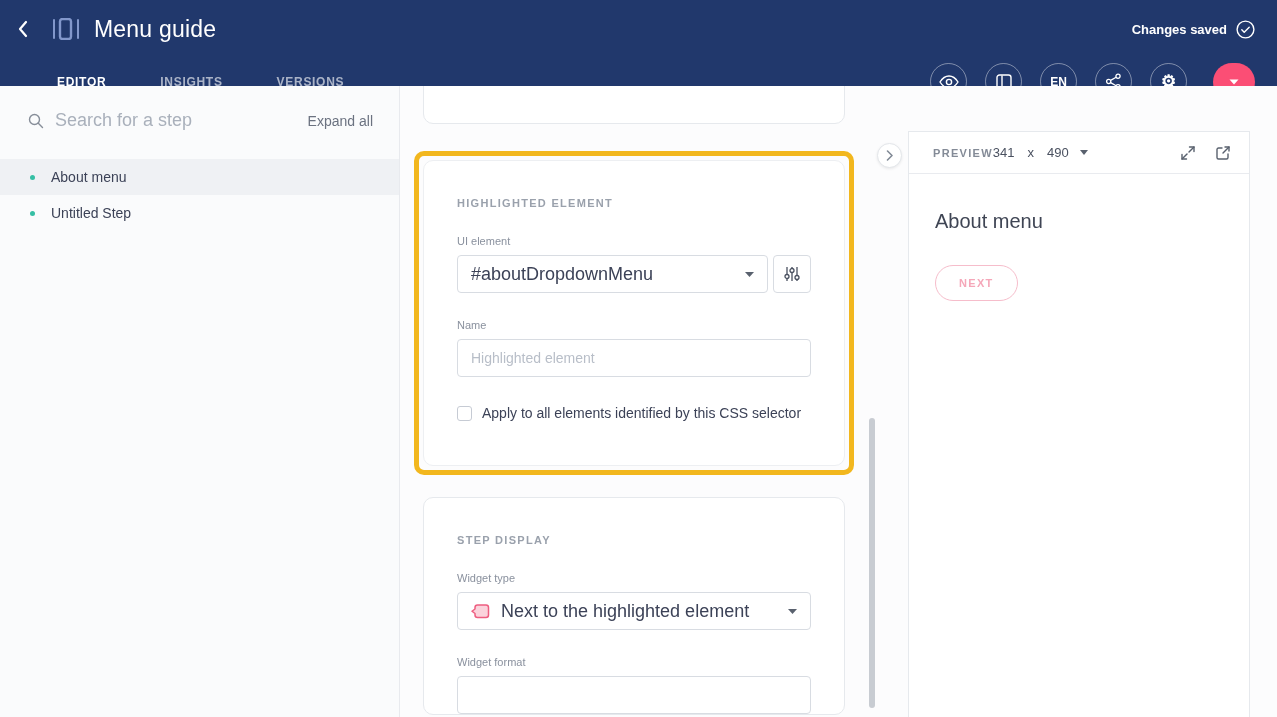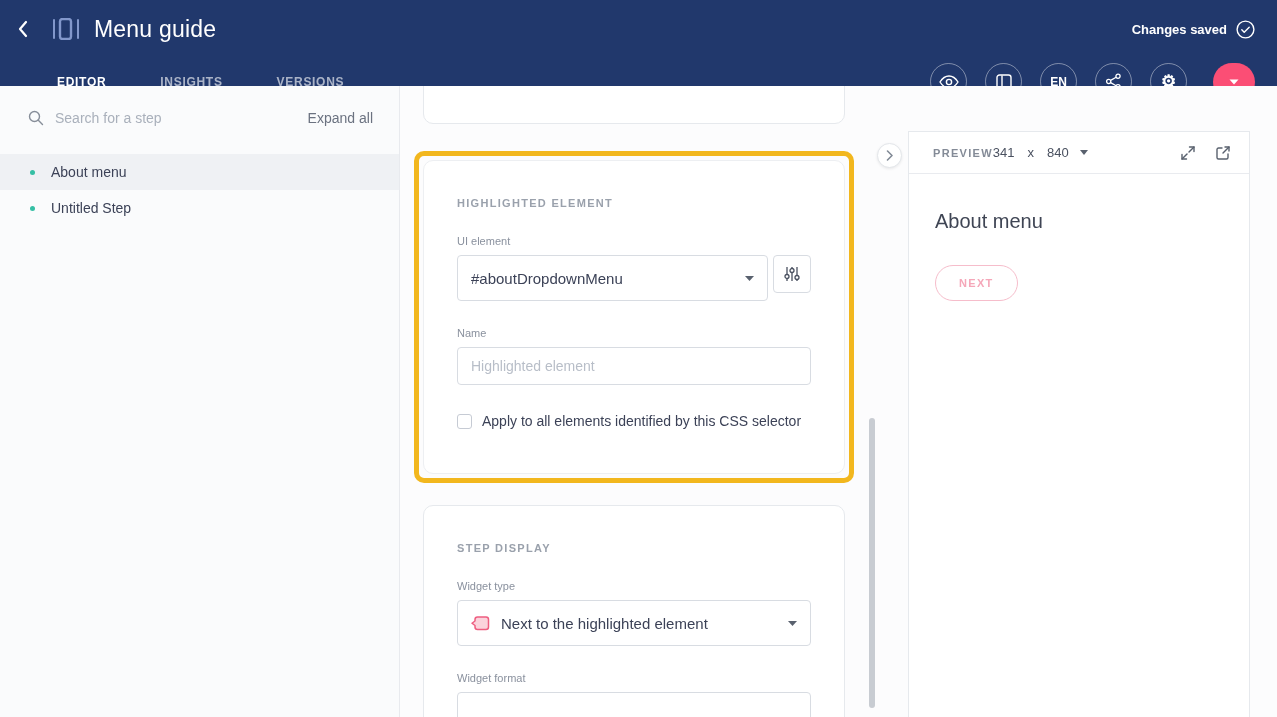--- a/index.html
+++ b/index.html
@@ -27,39 +27,39 @@
   .publish-main { padding:0 54px; color:#fff; font-size:12px; font-weight:700; letter-spacing:0.9px; background:none; border:none; border-right:1px solid rgba(255,255,255,0.45); cursor:pointer; font-family:inherit; }
   .publish-caret { width:42px; background:none; border:none; display:flex; align-items:center; justify-content:center; cursor:pointer; }
 
   
   .workspace { flex:1; min-height:0; display:flex; position:relative; background:#FCFCFD; }
 
   
   .sidebar { flex:0 0 400px; background:#FAFBFC; border-right:1px solid #E8EAEE; }
   .sidebar-top { display:flex; align-items:center; padding:24px 26px 16px 28px; }
   .search-box { display:flex; align-items:center; gap:11px; }
-  .search-input { border:none; background:transparent; outline:none; font-size:14px; color:#3C4257; width:160px; font-family:inherit; }
+  .search-input { border:none; background:transparent; outline:none; font-size:18px; color:#3C4257; width:160px; font-family:inherit; }
   .search-input::placeholder { color:#A9B0BB; }
   .expand-all { margin-left:auto; font-size:14px; color:#6B7280; background:none; border:none; cursor:pointer; font-family:inherit; }
   .step-list { margin-top:12px; }
   .step-item { display:flex; align-items:center; gap:16px; padding:10px 30px; font-size:14px; color:#3C4257; cursor:pointer; }
   .step-item.selected { background:#EFF1F4; }
   .step-dot { width:5px; height:5px; border-radius:50%; background:#35BFA4; flex:0 0 auto; }
 
   
   .main { flex:1; position:relative; overflow:hidden; padding-left:23px; min-width:0; }
   .card { width:422px; background:#fff; border:1px solid #E6E9ED; border-radius:10px; }
   .card-partial { height:70px; margin-top:-32px; }
   .highlight-ring { margin-top:27px; width:440px; margin-left:-9px; border:5px solid #F2B71E; border-radius:10px; padding:4px; }
   .highlight-ring .card { width:100%; border-color:#EDEFF2; }
   .card-body { padding:36px 33px 44px; }
   .section-title { font-size:11px; letter-spacing:1.3px; color:#9AA1AC; font-weight:700; }
   .field-label { font-size:11px; color:#8A919E; margin-top:26px; margin-bottom:8px; }
   .row { display:flex; gap:5px; }
-  .select { flex:1; min-width:0; height:46px; border:1px solid #D8DCE2; border-radius:4px; background:#fff; display:flex; align-items:center; padding:0 13px; font-size:15px; color:#3C4257; cursor:pointer; font-family:inherit; text-align:left; }
+  .select { flex:1; min-width:0; height:38px; border:1px solid #D8DCE2; border-radius:4px; background:#fff; display:flex; align-items:center; padding:0 13px; font-size:18px; color:#3C4257; cursor:pointer; font-family:inherit; text-align:left; }
   .select .caret { margin-left:auto; display:flex; }
   .select .widget-icon { margin-right:11px; display:flex; flex:0 0 auto; }
   .icon-btn { width:38px; height:38px; flex:0 0 auto; border:1px solid #D8DCE2; border-radius:4px; background:#fff; display:flex; align-items:center; justify-content:center; cursor:pointer; }
   .text-input { width:100%; height:38px; border:1px solid #D8DCE2; border-radius:4px; padding:0 13px; font-size:14px; color:#3C4257; outline:none; background:#fff; font-family:inherit; }
   .text-input::placeholder { color:#B8BEC8; }
   .checkbox-row { display:flex; align-items:center; gap:10px; margin-top:28px; font-size:14px; color:#3C4257; }
   .checkbox { appearance:none; -webkit-appearance:none; width:15px; height:15px; border:1px solid #C6CBD4; border-radius:3px; background:#fff; cursor:pointer; flex:0 0 auto; }
   .checkbox-label { cursor:pointer; }
   .card-step-display { margin-top:22px; }
   .v-scrollbar { position:absolute; top:332px; right:33px; width:6px; height:290px; border-radius:3px; background:#C8CCD2; }
@@ -271,21 +271,21 @@
       </span>
     </button>
 
     <aside class="preview-col">
       <div class="preview-panel">
         <div class="preview-header">
           <span class="preview-title">PREVIEW</span>
           <button class="preview-size">
             <span>341</span>
             <span>x</span>
-            <span>840</span>
+            <span>490</span>
             <span style="display:flex; margin-left:-2px;">
               <svg width="8" height="5" viewBox="0 0 8 5">
                   <path d="M0 0 H8 L4 5 Z" fill="#59616E"></path>
                 </svg>
             </span>
           </button>
           <div class="preview-icons">
             <button class="pv-icon-btn">
               <span style="display:flex;">
                 <svg width="16" height="16" viewBox="0 0 16 16" fill="none" stroke="#59616E" stroke-width="1.4" stroke-linecap="round" stroke-linejoin="round">

